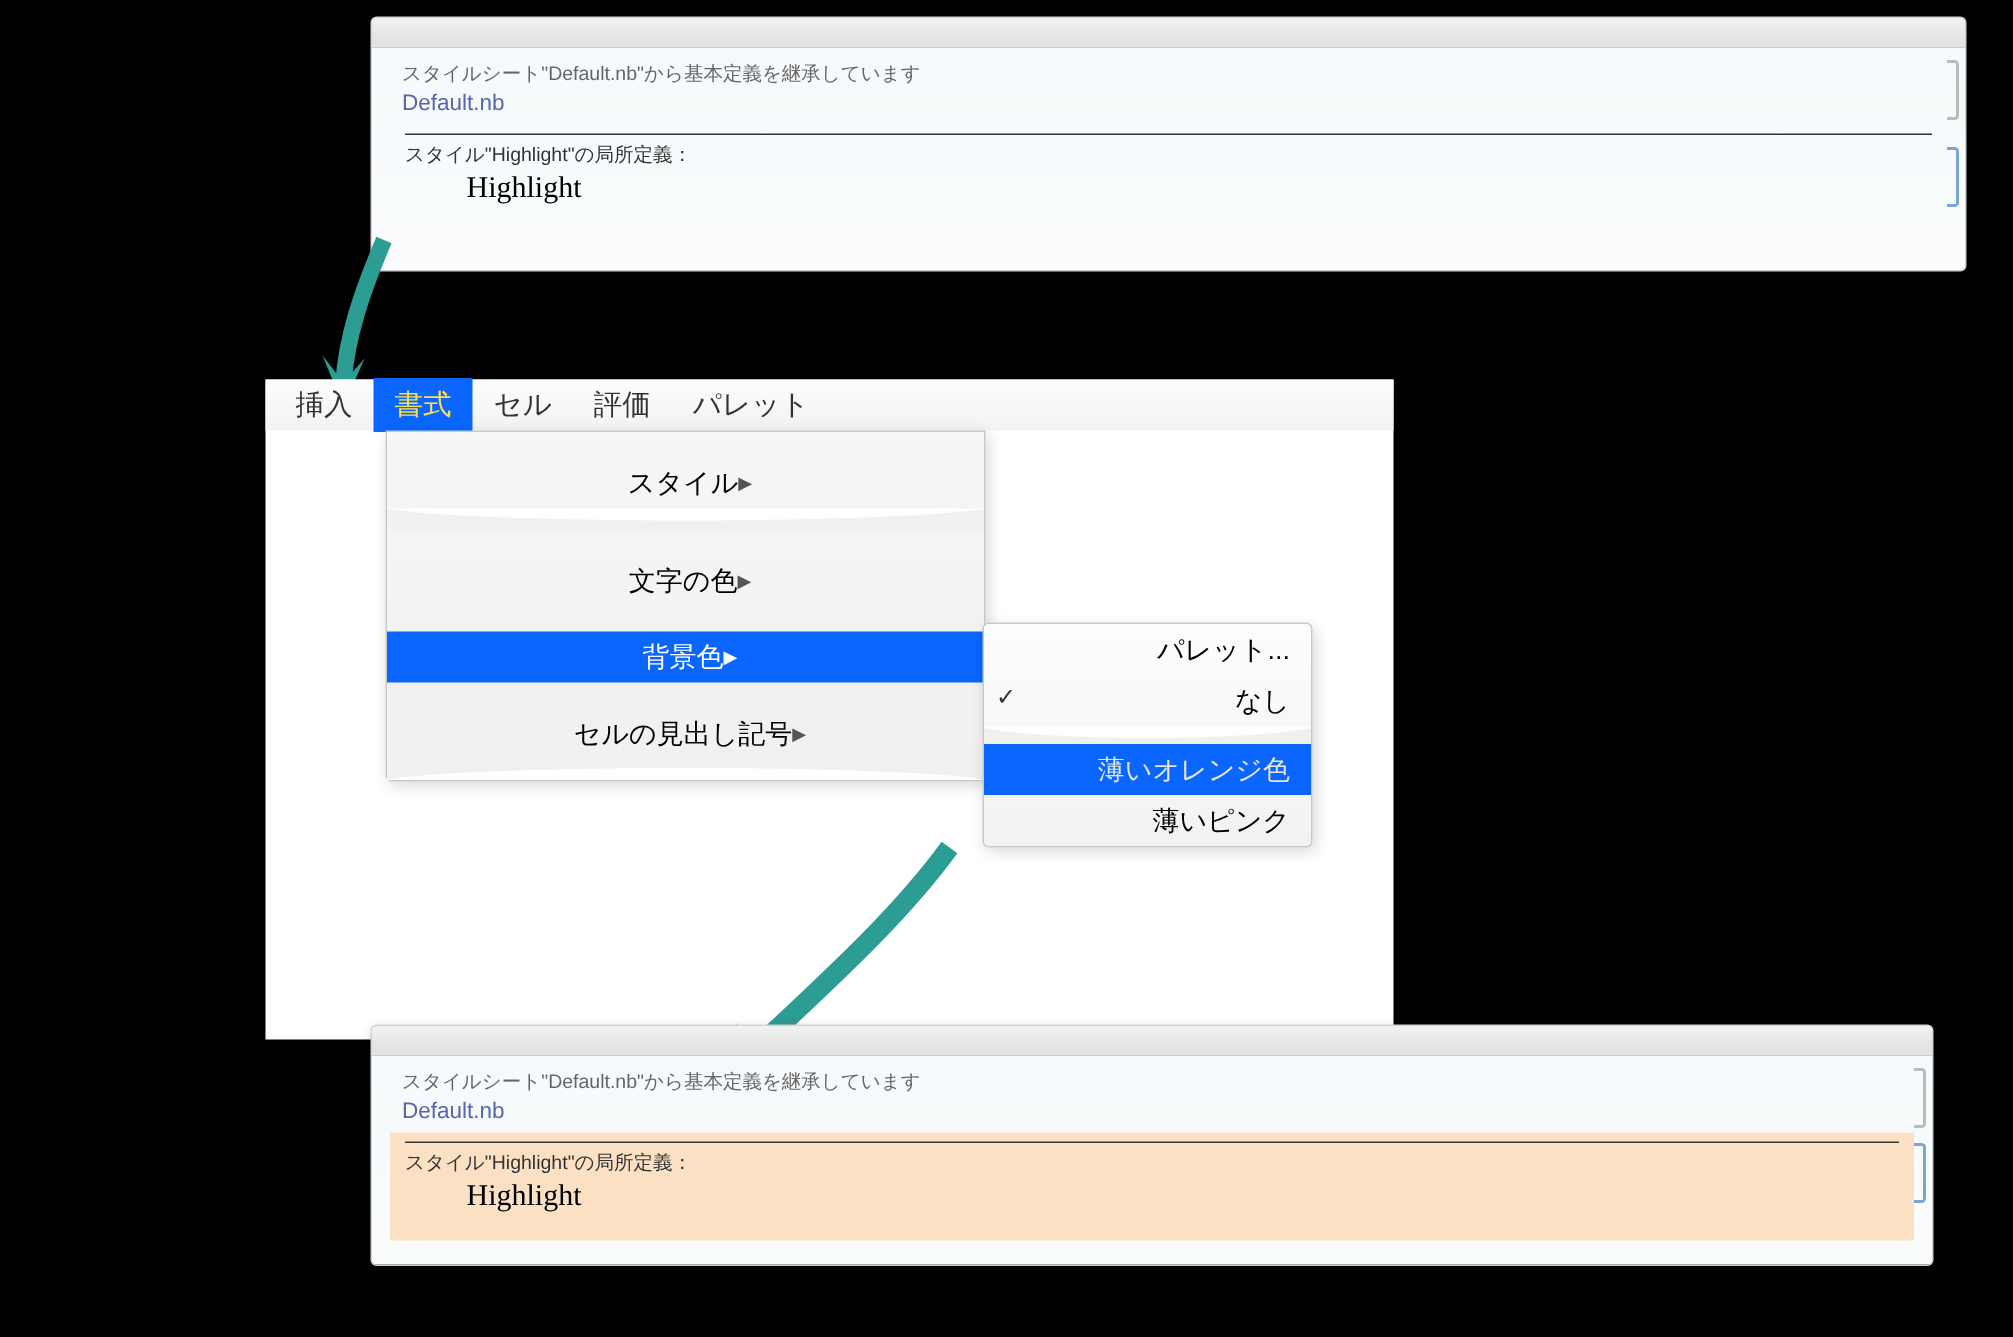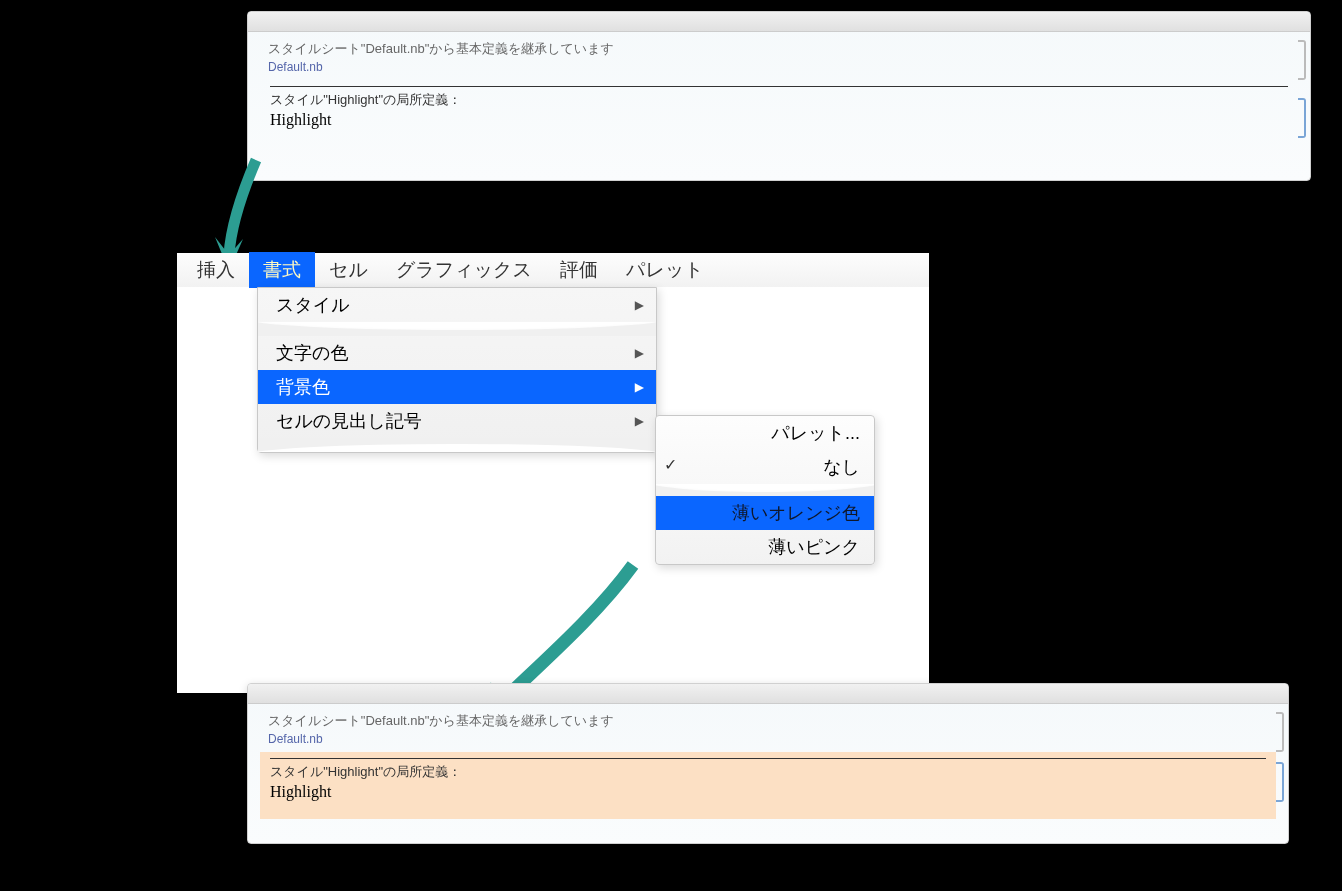--- a/index.html
+++ b/index.html
@@ -16,26 +16,26 @@
     .panel-bottom { left: 247px; top: 683px; width: 1042px; height: 161px; }
     
     .titlebar {
       height: 20px;
       background: linear-gradient(#f1f1f1, #e0e0e0);
       border-bottom: 1px solid #ccc;
       border-radius: 4px 4px 0 0;
     }
     
     .inherit-line { font-size: 13px; color: #666; padding: 8px 20px 2px 20px; }
-    .default-link { font-size: 12px; color: #5566aa; padding: 0 20px 4px 20px; }
+    .default-link { font-size: 15px; color: #5566aa; padding: 0 20px 4px 20px; }
     
     .style-block { margin: 2px 12px 8px 12px; padding: 6px 10px 18px 10px; }
     .style-block.orange { background: #fce0c4; }
     .style-def-label { font-size: 13px; color: #333; border-top: 1px solid #333; padding-top: 4px; }
-    .style-name { font-size: 16px; font-family: Georgia, serif; color: #000; margin-top: 2px; }
+    .style-name { font-size: 20px; font-family: Georgia, serif; color: #000; margin-top: 2px; margin-left: 41px; }
     
     .cellbracket {
       position: absolute;
       right: 4px;
       width: 8px;
       border: 2px solid #7aa5d6;
       border-left: none;
       border-radius: 0 3px 3px 0;
     }
     .cellbracket.big { top: 28px; height: 40px; border-color: #bbb; }
@@ -55,38 +55,39 @@
       background: linear-gradient(#fdfdfd, #f2f2f2);
       font-size: 19px;
       padding: 0 6px;
       gap: 0;
     }
     .menubar-item {
       padding: 5px 14px;
       color: #333;
       cursor: default;
     }
-    .menubar-item.active { background: #0a66ff; color: #fef9c3; font-family: Liberation Mono, monospace; }
+    .menubar-item.active { background: #0a66ff; color: #fde047; font-family: Liberation Mono, monospace; }
     
     .dropdown {
       position: absolute;
       left: 80px; top: 34px;
       width: 400px;
       background: linear-gradient(#f6f6f6, #f0f0f0);
       border: 1px solid #c8c8c8;
       border-radius: 0 0 4px 4px;
       box-shadow: 2px 3px 10px rgba(0,0,0,0.15);
       font-size: 18px;
     }
     .dropdown-item {
       display: flex;
       align-items: center;
-      justify-content: space-between;
+      justify-content: center;
       padding: 5px 12px 5px 18px;
       cursor: default;
+      margin-top: 17px;
     }
     .dropdown-item.highlighted { background: #0a66ff; color: #fff; }
     .dropdown .submenu-arrow { font-size: 12px; color: #555; }
     .dropdown-item.highlighted .submenu-arrow { color: #fff; }
     .shortcut { font-size: 14px; letter-spacing: -1px; }
     
     .tear-top, .tear-bottom {
       height: 14px;
       background: #f0f0f0;
       position: relative;
@@ -112,21 +113,21 @@
       border-radius: 4px;
       box-shadow: 2px 3px 10px rgba(0,0,0,0.15);
       font-size: 18px;
       text-align: right;
     }
     .submenu-item {
       padding: 5px 14px 5px 26px;
       cursor: default;
       position: relative;
     }
-    .submenu-item.highlighted { background: #0a66ff; color: #0f172a; }
+    .submenu-item.highlighted { background: #0a66ff; color: #e5e5e5; }
     .submenu-item .check { position: absolute; left: 8px; top: 5px; color: #333; font-size: 16px; }
     .submenu-item.faded { color: #aaa; }
     .submenu .tear-top, .submenu .tear-bottom { height: 12px; }
     
     .arrow-svg { position: absolute; pointer-events: none; }
     .arrow1 { left: 201px; top: 155px; width: 70px; height: 120px; }
     .arrow2 { left: 453px; top: 560px; width: 230px; height: 170px; }
   </style>
 </head>
 <body>
@@ -146,21 +147,20 @@
 <svg class="arrow-svg arrow1" viewBox="0 0 70 120">
   <path d="M55,5 C40,40 30,70 28,100" stroke="#2c9d92" stroke-width="11" fill="none"></path>
   <path d="M28,100 L14,82 L28,116 L42,84 Z" fill="#2c9d92"></path>
 </svg>
 
 <div class="menu-area">
   <div class="menubar">
     <div class="menubar-item">挿入</div>
     <div class="menubar-item active">書式</div>
     <div class="menubar-item">セル</div>
-    <div class="menubar-item">グラフィックス</div>
     <div class="menubar-item">評価</div>
     <div class="menubar-item">パレット</div>
   </div>
 
   <div class="dropdown">
     <div class="dropdown-item">
       <span>スタイル</span>
       <span class="submenu-arrow">▶</span>
     </div>
     <div class="tear-top"></div>

